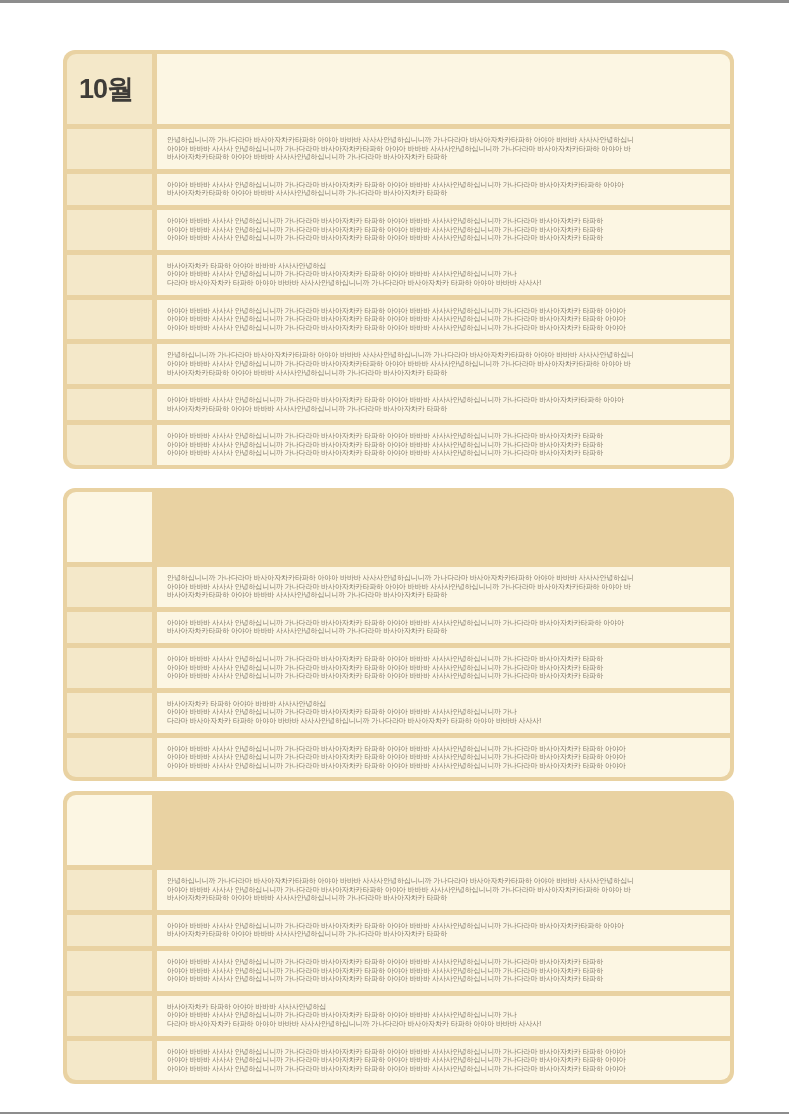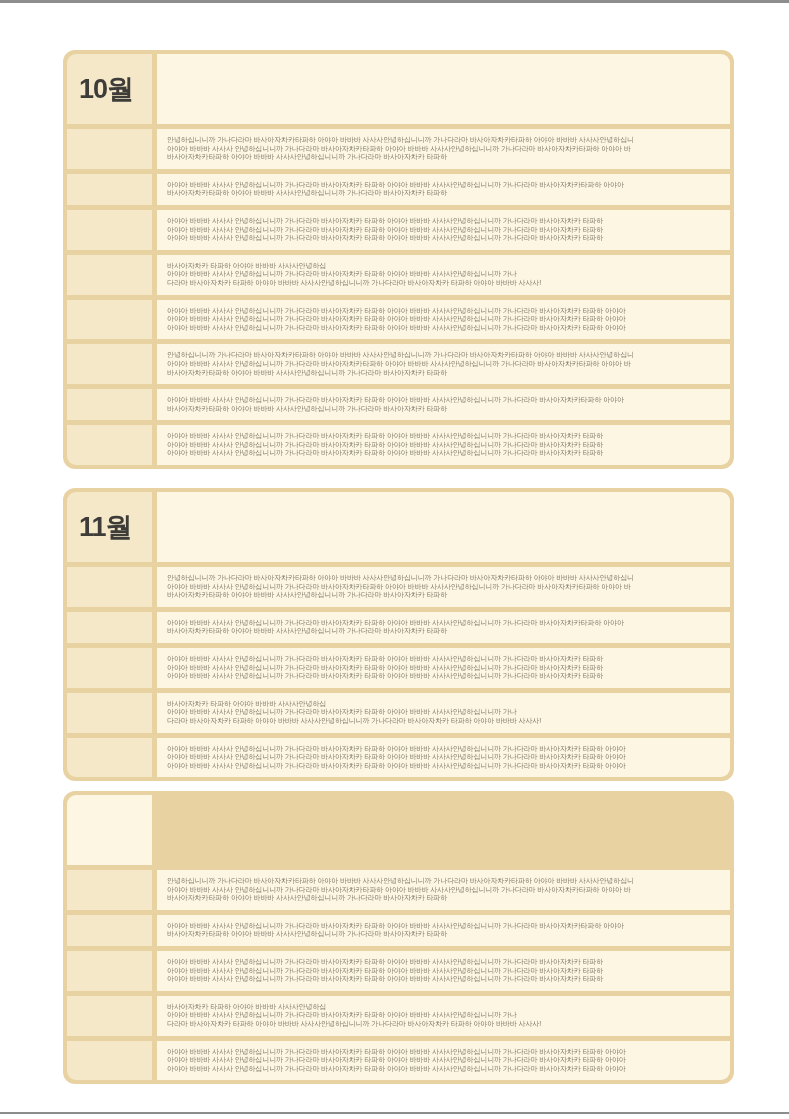--- a/index.html
+++ b/index.html
@@ -152,23 +152,20 @@
 아야아 바바바 사사사 안녕하십니니까 가나다라마 바사아자차카 타파하 아야아 바바바 사사사안녕하십니니까 가나다라마 바사아자차카 타파하
 아야아 바바바 사사사 안녕하십니니까 가나다라마 바사아자차카 타파하 아야아 바바바 사사사안녕하십니니까 가나다라마 바사아자차카 타파하</p>
         </div>
       </div>
     </div>
   </section>
 
   <section class="card card-2">
     <div class="card-inner">
       <div class="row header-row">
-        <div class="cell-left">
-          <h2 class="section-title">11월</h2>
-        </div>
         <div class="cell-right"></div>
       </div>
       <div class="row">
         <div class="cell-left"></div>
         <div class="cell-right">
           <p class="row-text">안녕하십니니까 가나다라마 바사아자차카타파하 아야아 바바바 사사사안녕하십니니까 가나다라마 바사아자차카타파하 아야아 바바바 사사사안녕하십니
 아야아 바바바 사사사 안녕하십니니까 가나다라마 바사아자차카타파하 아야아 바바바 사사사안녕하십니니까 가나다라마 바사아자차카타파하 아야아 바
 바사아자차카타파하 아야아 바바바 사사사안녕하십니니까 가나다라마 바사아자차카 타파하</p>
         </div>
       </div>

